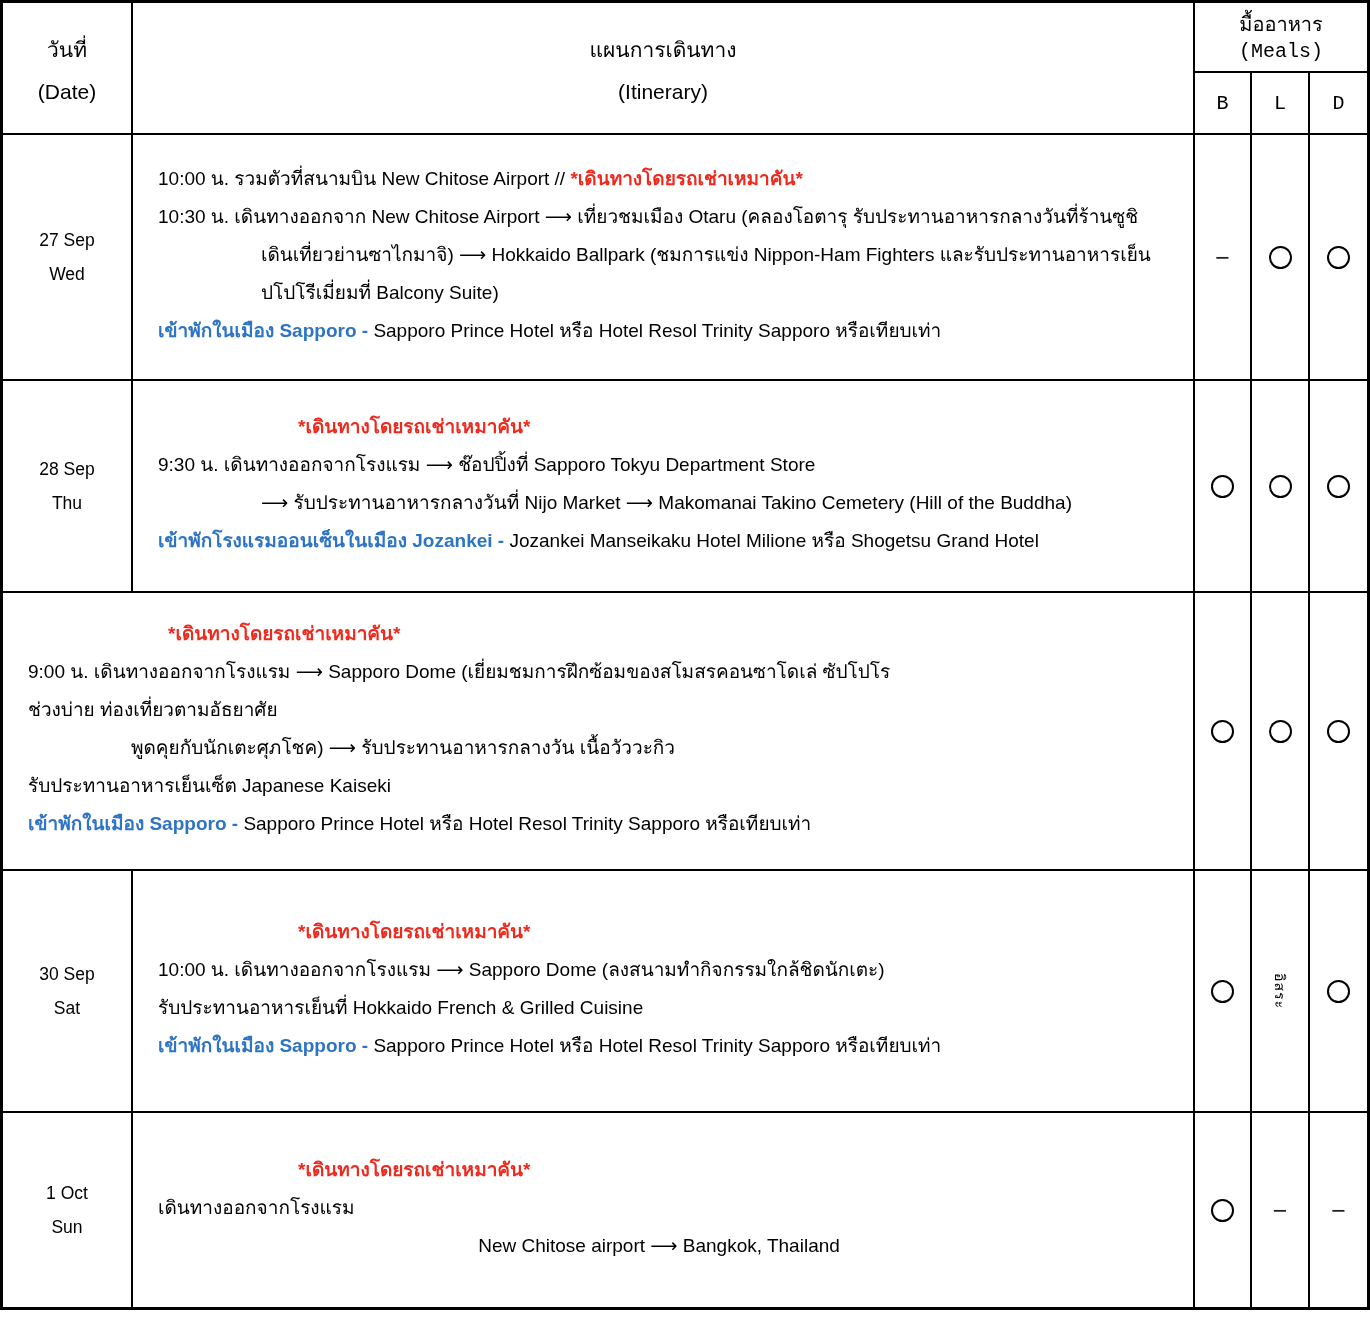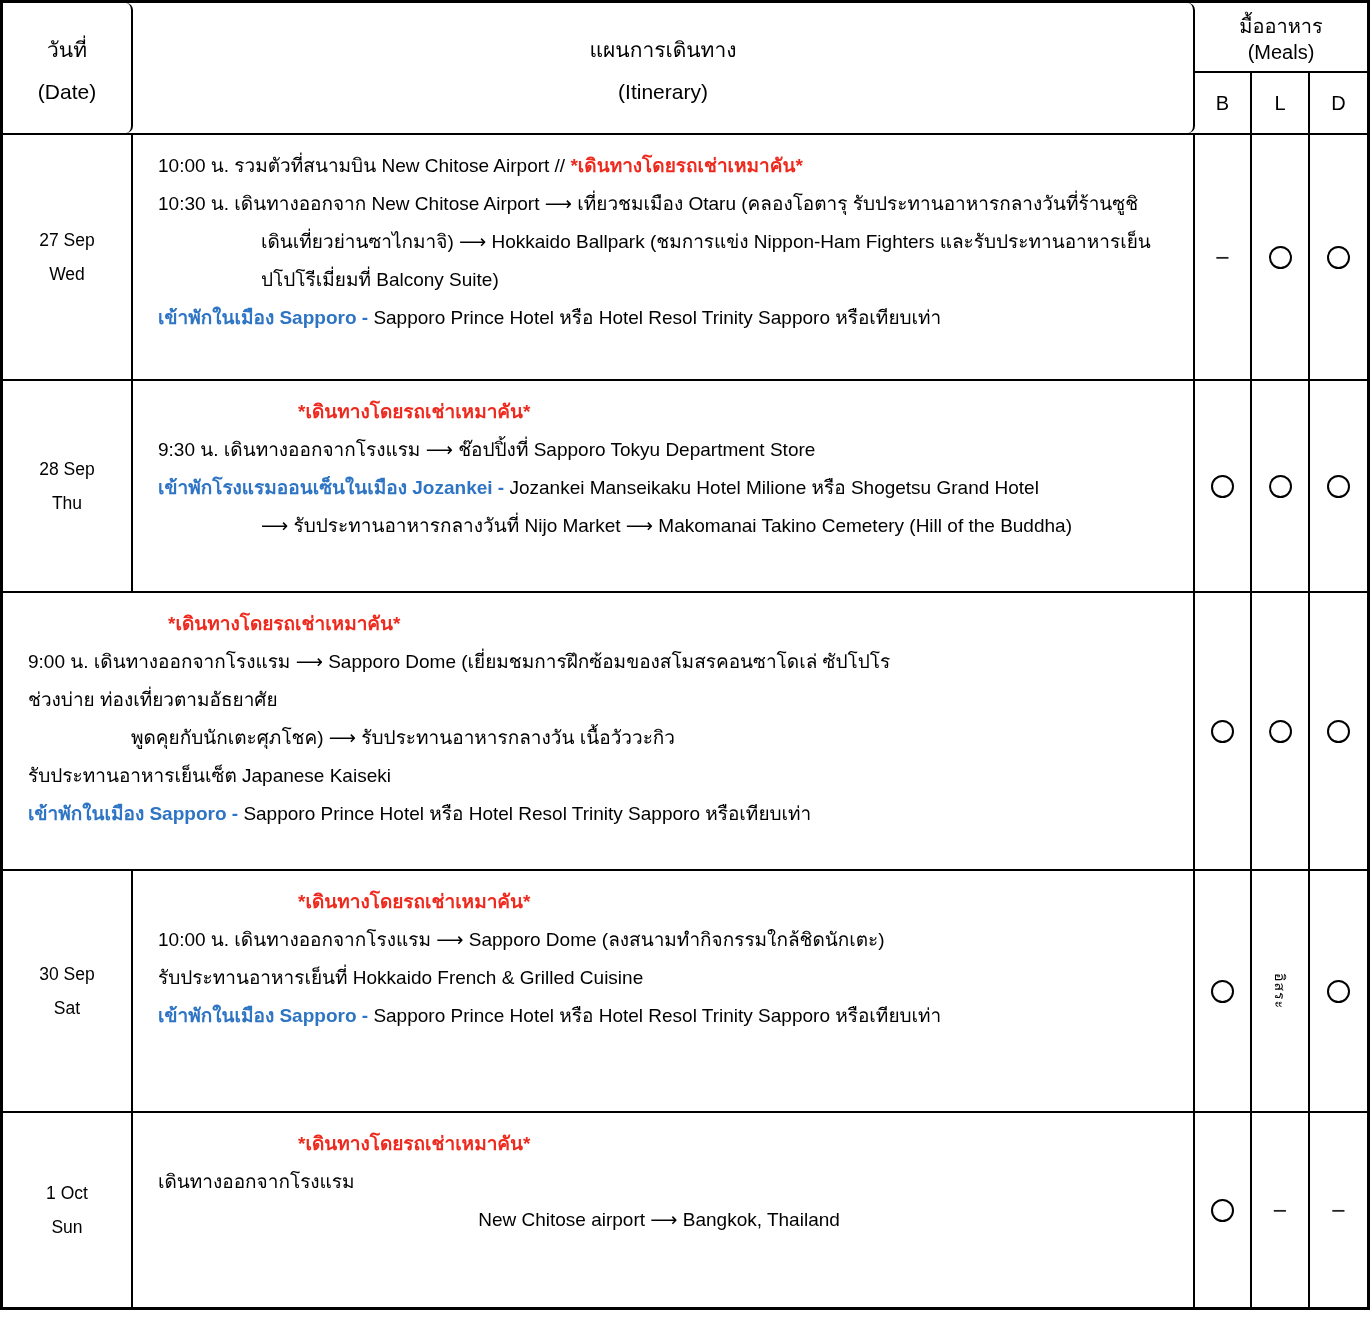--- a/index.html
+++ b/index.html
@@ -37,28 +37,28 @@
 
   
   .h-row{display:flex;border-bottom:2px solid var(--border);}
   .h-cell{
     border-right:2px solid var(--border);
     display:flex;flex-direction:column;
     align-items:center;justify-content:center;
     gap:14px;
     height:130px;
     font-size:21px;
-    border-radius:7px;
   }
   .h-date{width:130px;flex:0 0 130px;}
   .h-itin{flex:1 1 auto;}
   .h-meals{
     width:172px;flex:0 0 172px;
     display:flex;flex-direction:column;
     height:130px;
+    font-family:Liberation Mono, monospace;
   }
   .h-meals-top{
     height:70px;
     border-bottom:2px solid var(--border);
     display:flex;flex-direction:column;
     align-items:center;justify-content:center;
     font-size:20px;line-height:26px;
     padding-top:4px;
   }
   .h-meals-cols{display:flex;flex:1;}
@@ -79,21 +79,22 @@
   .r4{min-height:194px;}
 
   .date-cell{
     flex-direction:column;
     align-items:center;justify-content:center;
     gap:13px;
     font-size:17.5px;
   }
   .itin-cell{
     flex-direction:column;
-    padding:12px 8px 8px 0;
+    justify-content:center;
+    padding:4px 8px 8px 0;
     font-size:19px;
   }
   .line{
     line-height:38px;
     white-space:nowrap;
   }
   .ln-main{padding-left:25px;}
   .ln-sub{padding-left:128px;}
   .ln-red-line{padding-left:165px;}
   .ln-center{text-align:center;padding-left:0;}
@@ -171,22 +172,22 @@
         </div>
       </div>
       <div class="trow r1">
         <div class="cell c-date date-cell">
           <span>28 Sep</span>
           <span>Thu</span>
         </div>
         <div class="cell c-itin itin-cell">
           <div class="line ln-red-line"><span class="seg-red">*เดินทางโดยรถเช่าเหมาคัน*</span></div>
           <div class="line ln-main"><span class="seg">9:30 น. เดินทางออกจากโรงแรม ⟶ ช๊อปปิ้งที่ Sapporo Tokyu Department Store</span></div>
+          <div class="line ln-sub"><span class="seg">⟶ รับประทานอาหารกลางวันที่ Nijo Market ⟶ Makomanai Takino Cemetery (Hill of the Buddha)</span></div>
           <div class="line ln-main"><span class="seg-blue">เข้าพักโรงแรมออนเซ็นในเมือง Jozankei - </span><span class="seg">Jozankei Manseikaku Hotel Milione หรือ Shogetsu Grand Hotel</span></div>
-          <div class="line ln-sub"><span class="seg">⟶ รับประทานอาหารกลางวันที่ Nijo Market ⟶ Makomanai Takino Cemetery (Hill of the Buddha)</span></div>
         </div>
         <div class="cell meal-cell c-b">
           <div class="circle"></div>
         </div>
         <div class="cell meal-cell c-l">
           <div class="circle"></div>
         </div>
         <div class="cell meal-cell c-d">
           <div class="circle"></div>
         </div>

